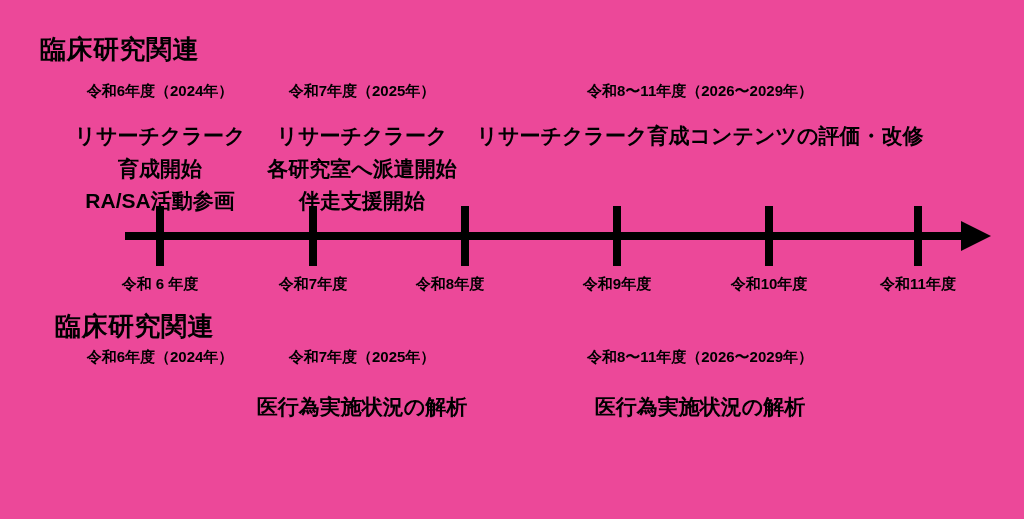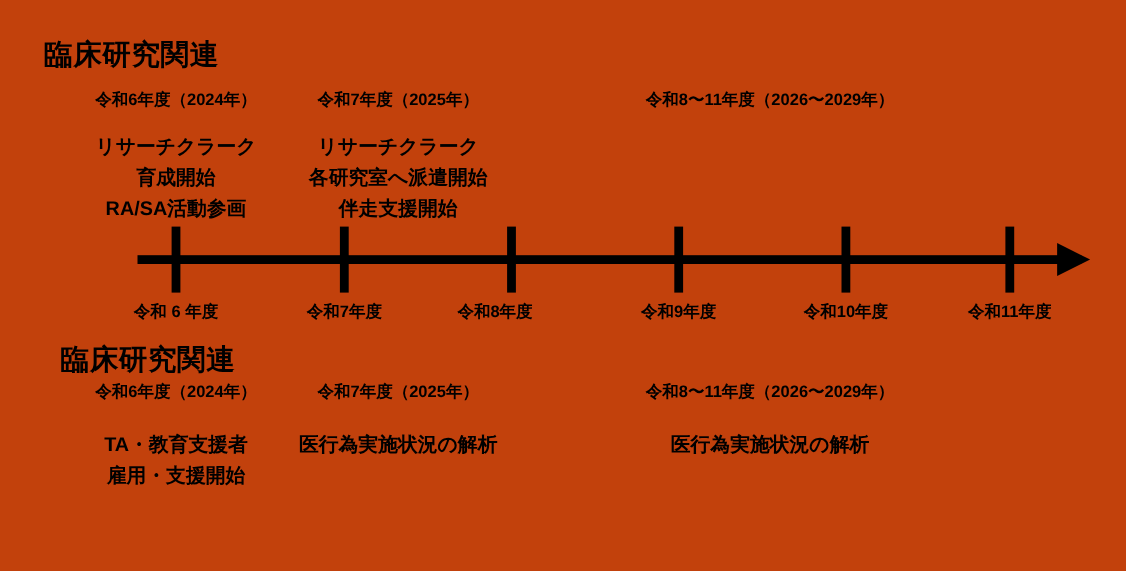--- a/index.html
+++ b/index.html
@@ -8,21 +8,21 @@
     background: #ffffff;
   }
   body {
     font-family: "Liberation Sans", "DejaVu Sans", sans-serif;
     color: #000000;
   }
   #canvas {
     position: relative;
     width: 1024px;
     height: 519px;
-    background: #c2410c;
+    background: #ec4899;
     overflow: hidden;
   }
 
   .heading {
     position: absolute;
     font-size: 26px;
     font-weight: 700;
     letter-spacing: 0.5px;
     white-space: nowrap;
     line-height: 1;
@@ -35,21 +35,21 @@
     font-size: 15px;
     font-weight: 700;
     white-space: nowrap;
     text-align: center;
     transform: translateX(-50%);
     line-height: 1.2;
   }
 
   .block {
     position: absolute;
-    font-size: 18px;
+    font-size: 21px;
     font-weight: 700;
     text-align: center;
     transform: translateX(-50%);
     line-height: 1.55;
     white-space: nowrap;
   }
   .block div { white-space: nowrap; }
 
   
   #axis-line {
@@ -106,20 +106,21 @@
     <div>RA/SA活動参画</div>
   </div>
 
   <div class="block" id="top-block-1" style="left:362px; top:120px;">
     <div>リサーチクラーク</div>
     <div>各研究室へ派遣開始</div>
     <div>伴走支援開始</div>
   </div>
 
   <div class="block" id="top-block-2" style="left:700px; top:120px;">
+    <div>リサーチクラーク育成コンテンツの評価・改修</div>
   </div>
 
   <div id="axis-line"></div>
   <div id="axis-arrow"></div>
 
   <div class="tick" style="left:160px;"></div>
   <div class="tick" style="left:313px;"></div>
   <div class="tick" style="left:465px;"></div>
   <div class="tick" style="left:617px;"></div>
   <div class="tick" style="left:769px;"></div>
@@ -131,24 +132,20 @@
   <div class="axis-tick-label" style="left:617px;">令和9年度</div>
   <div class="axis-tick-label" style="left:769px;">令和10年度</div>
   <div class="axis-tick-label" style="left:918px;">令和11年度</div>
 
   <div class="heading" id="heading-bottom">臨床研究関連</div>
 
   <div class="period-label" id="bot-period-0" style="left:160px; top:348px;">令和6年度（2024年）</div>
   <div class="period-label" id="bot-period-1" style="left:362px; top:348px;">令和7年度（2025年）</div>
   <div class="period-label" id="bot-period-2" style="left:700px; top:348px;">令和8〜11年度（2026〜2029年）</div>
 
-  <div class="block" id="bot-block-0" style="left:160px; top:391px;">
-    <div>TA・教育支援者</div>
-    <div>雇用・支援開始</div>
-  </div>
 
   <div class="block" id="bot-block-1" style="left:362px; top:391px;">
     <div>医行為実施状況の解析</div>
   </div>
 
   <div class="block" id="bot-block-2" style="left:700px; top:391px;">
     <div>医行為実施状況の解析</div>
   </div>
 
 </div>

